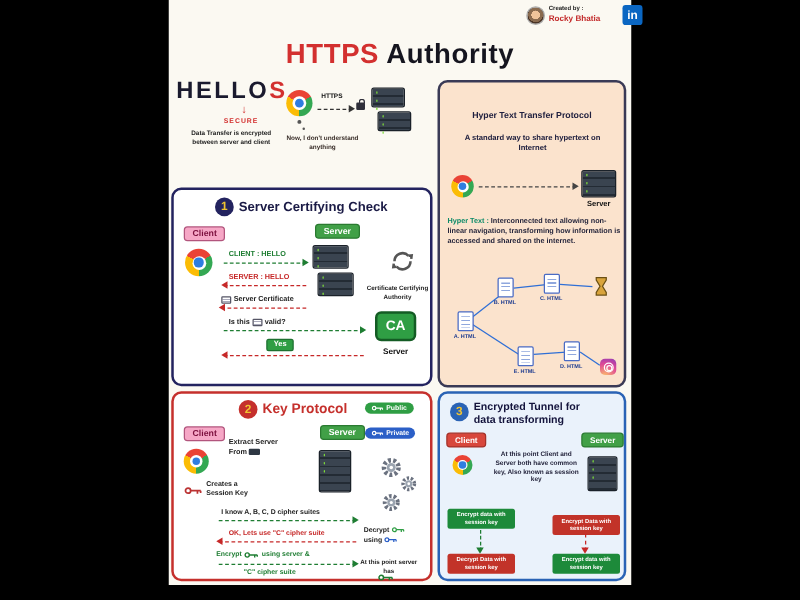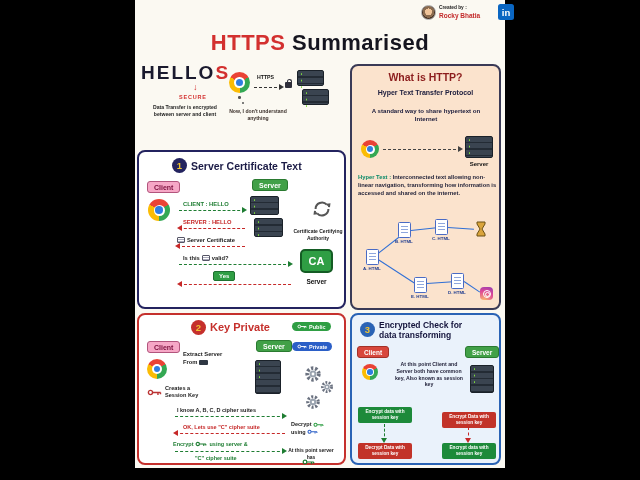--- a/index.html
+++ b/index.html
@@ -60,41 +60,40 @@
 <div class="abs" style="left:505px;top:0;width:135px;height:480px;background:#000;"></div>
 
 <div class="canvas">
 
   <div class="avatar" style="left:286px;top:5px;"></div>
   <div class="abs" style="left:304px;top:5px;font-size:4.8px;color:#222;font-weight:bold;">Created by :</div>
   <div class="abs" style="left:304px;top:11.5px;font-size:6.5px;font-weight:bold;color:#c32a2a;">Rocky Bhatia</div>
   <div class="li" style="left:363px;top:4px;">in</div>
 
   <div class="abs center" style="left:0;top:30px;width:370px;font-size:22px;font-weight:800;letter-spacing:0.5px;">
-    <span style="color:#d3302f;">HTTPS</span><span style="color:#15151f;"> Summarised</span>
+    <span style="color:#d3302f;">HTTPS</span><span style="color:#15151f;"> Authority</span>
   </div>
 
   <div class="abs" style="left:6px;top:62px;font-size:19px;font-weight:800;letter-spacing:2px;color:#1a1a2e;">
     <span>HELLO</span><span style="color:#d3302f;">S</span>
   </div>
   <div class="abs" style="left:58px;top:82px;color:#d3302f;font-size:9px;font-weight:bold;">↓</div>
   <div class="abs" style="left:44px;top:94px;font-size:5.5px;font-weight:bold;color:#d3302f;letter-spacing:0.8px;">SECURE</div>
   <div class="abs center" style="left:10px;top:104px;width:80px;font-size:5.1px;font-weight:bold;color:#222;line-height:1.3;">Data Transfer is encrypted between server and client</div>
   <div class="chrome" style="left:94px;top:72px;width:21px;height:21px;"></div>
   <div class="abs" style="left:122px;top:74px;font-size:5.2px;font-weight:bold;color:#111;">HTTPS</div>
   <div class="arr r" style="left:119px;top:87px;width:28px;--c:#333;"></div>
   <div class="lock" style="left:150px;top:82px;"></div>
   <div class="srv" style="left:162px;top:70px;width:27px;height:16px;"></div>
   <div class="srv" style="left:167px;top:89px;width:27px;height:16px;"></div>
   <div class="dot" style="left:103px;top:96px;width:2.5px;height:2.5px;"></div>
   <div class="dot" style="left:107px;top:102px;width:2px;height:2px;"></div>
   <div class="abs center" style="left:94px;top:108px;width:58px;font-size:5.1px;font-weight:bold;color:#3a2f2a;line-height:1.3;">Now, I don't understand anything</div>
 
   <div class="panel" id="whatpanel">
-    <div class="abs center" style="left:0;top:5px;width:147px;font-size:10.5px;font-weight:bold;color:#8c1d1d;">What is HTTP?</div>
     <div class="abs center" style="left:0;top:23px;width:147px;font-size:7px;font-weight:bold;color:#20203f;">Hyper Text Transfer Protocol</div>
     <div class="abs center" style="left:14px;top:41px;width:120px;font-size:6.1px;font-weight:bold;color:#20203f;line-height:1.35;">A standard way to share hypertext on Internet</div>
     <div class="chrome" style="left:9px;top:74px;width:18px;height:18px;"></div>
     <div class="arr r" style="left:31px;top:83px;width:78px;--c:#444;"></div>
     <div class="srv" style="left:113px;top:70px;width:28px;height:22px;"></div>
     <div class="abs center" style="left:109px;top:95px;width:36px;font-size:6px;font-weight:bold;color:#111;">Server</div>
     <div class="abs" style="left:6px;top:108px;width:139px;font-size:5.8px;font-weight:bold;line-height:1.35;color:#26263c;">
       <span style="color:#0b8a68;">Hyper Text :</span><span> Interconnected text allowing non-linear navigation, transforming how information is accessed and shared on the internet.</span>
     </div>
 
@@ -115,21 +114,21 @@
     <div class="doc" style="left:99px;top:207px;"></div>
     <div class="doclbl" style="left:96px;top:224px;">D. HTML</div>
     <svg class="abs" style="left:123px;top:155px;" width="12" height="16" viewBox="0 0 12 16">
         <path d="M2 1h8v2L7 8l3 5v2H2v-2l3-5-3-5z" fill="#d9a43c" stroke="#6b5014" stroke-width="1"></path>
       </svg>
     <div class="insta" style="left:128px;top:221px;"></div>
   </div>
 
   <div class="panel" id="panel1">
     <div class="pnum" style="left:33px;top:6px;background:#23235f;">1</div>
-    <div class="abs" style="left:52px;top:8px;font-size:10.5px;font-weight:bold;color:#1b1b46;">Server Certificate Text</div>
+    <div class="abs" style="left:52px;top:8px;font-size:10.5px;font-weight:bold;color:#1b1b46;">Server Certifying Check</div>
     <div class="badge b-client" style="left:8px;top:29px;">Client</div>
     <div class="badge b-server" style="left:113px;top:27px;">Server</div>
     <div class="chrome" style="left:9px;top:47px;width:22px;height:22px;"></div>
     <div class="srv" style="left:111px;top:44px;width:29px;height:19px;"></div>
     <div class="srv" style="left:115px;top:66px;width:29px;height:19px;"></div>
     <div class="msg green" style="left:44px;top:49px;">CLIENT : HELLO</div>
     <div class="arr r" style="left:40px;top:58px;width:66px;--c:#1e7d32;"></div>
     <div class="msg red" style="left:44px;top:67px;">SERVER : HELLO</div>
     <div class="arr l" style="left:40px;top:76px;width:66px;--c:#c62828;"></div>
     <div class="msg dark" style="left:38px;top:85px;">
@@ -149,21 +148,21 @@
         <path d="M19 12a7 7 0 0 1-12.2 4.7M5 12a7 7 0 0 1 12.2-4.7" fill="none" stroke="#555" stroke-width="2.2"></path>
         <path d="M6.8 16.7l-2.8.4.4-3M17.2 7.3l2.8-.4-.4 3" fill="none" stroke="#555" stroke-width="2.2"></path>
       </svg>
     <div class="abs center" style="left:153px;top:76px;width:52px;font-size:5px;font-weight:bold;color:#222;line-height:1.3;">Certificate Certifying Authority</div>
     <div class="cabox" style="left:161px;top:97px;width:33px;height:24px;">CA</div>
     <div class="abs center" style="left:161px;top:126px;width:33px;font-size:6.5px;font-weight:bold;color:#111;">Server</div>
   </div>
 
   <div class="panel" id="panel2">
     <div class="pnum" style="left:52px;top:5px;background:#c5302c;">2</div>
-    <div class="abs" style="left:71px;top:6px;font-size:11px;font-weight:bold;color:#c5302c;">Key Private</div>
+    <div class="abs" style="left:71px;top:6px;font-size:11px;font-weight:bold;color:#c5302c;">Key Protocol</div>
     <div class="badge b-client" style="left:8px;top:26px;">Client</div>
     <div class="badge b-server" style="left:117px;top:25px;">Server</div>
     <div class="pill public" style="left:153px;top:7px;">
         <svg class="keysvg" width="10" height="5" viewBox="0 0 26 12">
           <circle cx="6" cy="6" r="3.6" fill="none" stroke="#fff" stroke-width="2.4"></circle>
           <path d="M9.6 6h14M19 6v4.4M23.4 6v3.2" stroke="#fff" stroke-width="2.4" fill="none"></path>
         </svg>
         <span>Public</span>
       </div>
     <div class="pill private" style="left:153px;top:27px;">
@@ -229,21 +228,21 @@
     <div class="abs center" style="left:146px;top:132px;width:52px;font-size:5px;font-weight:bold;color:#222;line-height:1.3;">At this point server has</div>
     <svg class="abs" style="left:163px;top:144px;" width="13" height="6" viewBox="0 0 26 12">
         <circle cx="6" cy="6" r="3.6" fill="none" stroke="#1e7d32" stroke-width="2.4"></circle>
         <path d="M9.6 6h14M19 6v4.4M23.4 6v3.2" stroke="#1e7d32" stroke-width="2.4" fill="none"></path>
       </svg>
   </div>
 
   <div class="panel" id="panel3">
     <div class="pnum" style="left:8px;top:7px;background:#2a63b5;">3</div>
     <div class="abs" style="left:27px;top:5px;width:118px;font-size:8.5px;font-weight:bold;color:#14143c;line-height:1.2;">
-      <div>Encrypted Check for</div>
+      <div>Encrypted Tunnel for</div>
       <div>data transforming</div>
     </div>
     <div class="badge b-clientred" style="left:5px;top:31px;font-size:6.5px;">Client</div>
     <div class="badge b-server" style="left:113px;top:31px;font-size:6.5px;">Server</div>
     <div class="chrome" style="left:10px;top:49px;width:16px;height:16px;"></div>
     <div class="srv" style="left:118px;top:50px;width:24px;height:28px;"></div>
     <div class="abs center" style="left:42px;top:46px;width:70px;font-size:5.2px;font-weight:bold;color:#24243c;line-height:1.3;">At this point Client and Server both have common key, Also known as session key</div>
     <div class="ebadge greenbg" style="left:6px;top:92px;width:54px;">Encrypt data with session key</div>
     <div class="ebadge redbg" style="left:90px;top:97px;width:54px;">Encrypt Data with session key</div>
     <div class="varr" style="left:32px;top:109px;height:17px;--c:#1e7d32;"></div>

